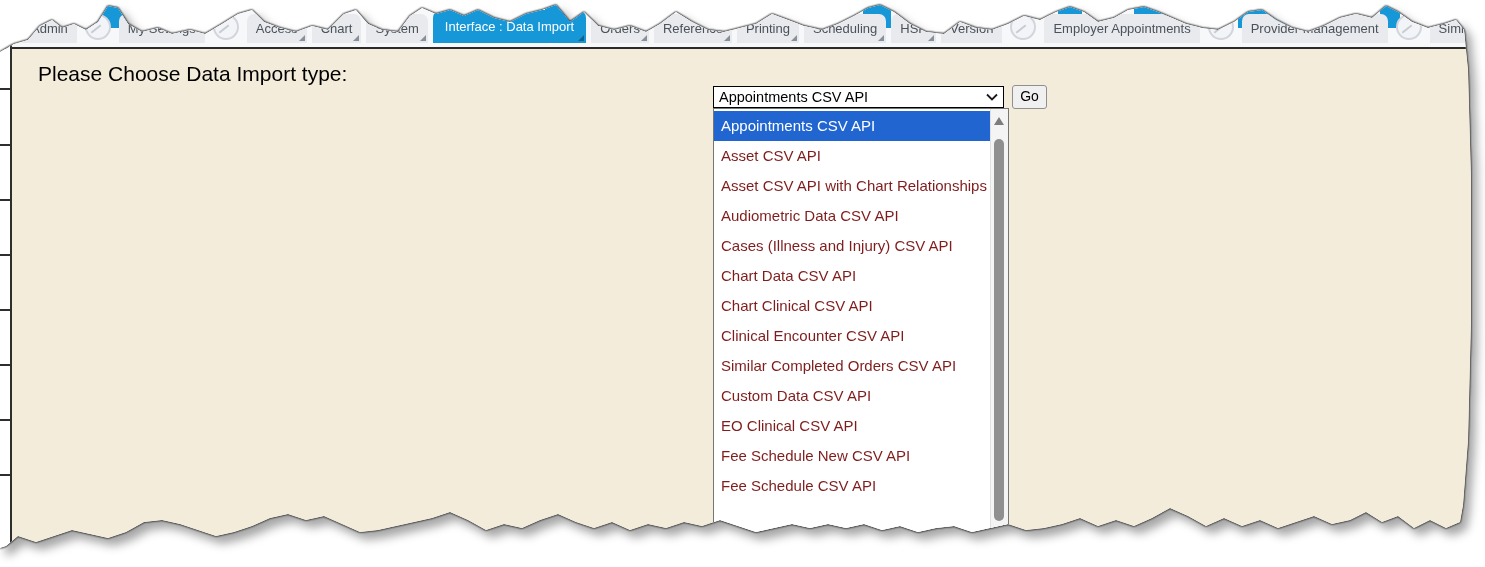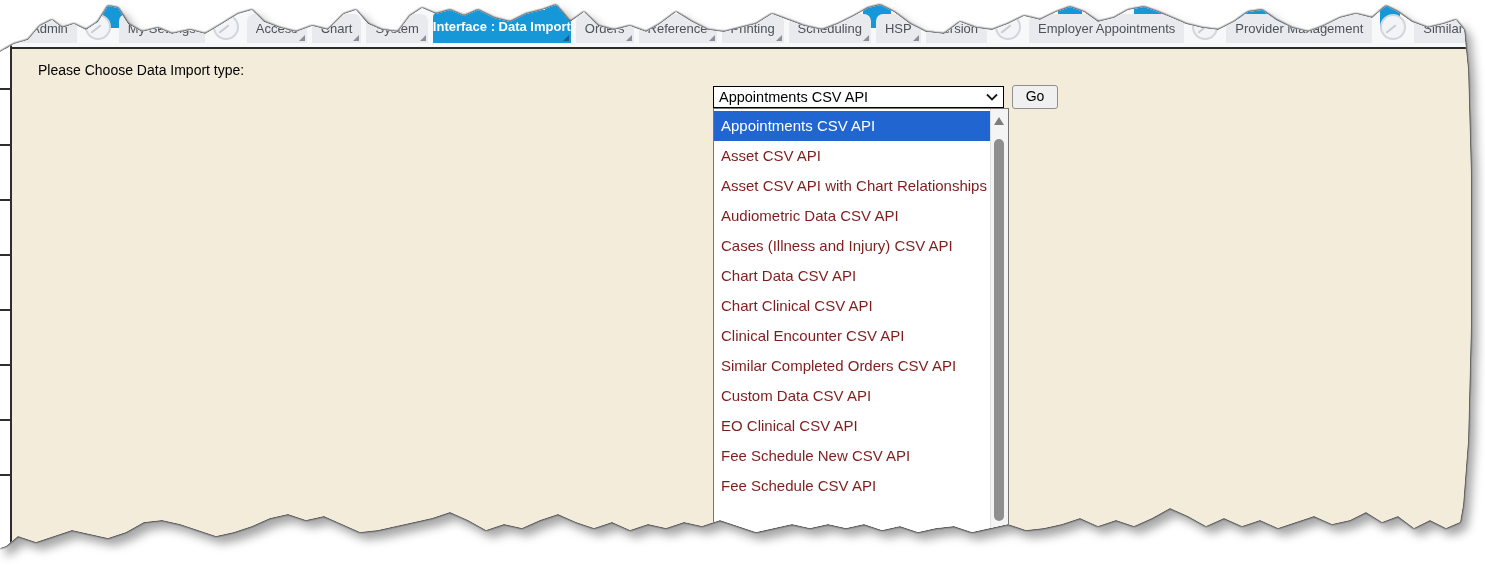--- a/index.html
+++ b/index.html
@@ -43,49 +43,49 @@
 
   
   .tabbar{position:absolute;left:0;top:0;right:0;height:47px;background:#f7f8fa;}
   .peek{position:absolute;top:0;height:28px;background:var(--active-tab-blue,#1697d8);}
   .tabs{position:absolute;left:22px;bottom:4px;right:0;height:36px;display:flex;align-items:flex-end;gap:5px;overflow:hidden;white-space:nowrap;}
   .tab{
     position:relative;height:29px;line-height:29px;padding:0 9px;flex:none;
     background:#e8eaee;border-radius:7px 7px 0 0;color:#4c525a;font-size:13px;
   }
   .tab.active{
-    background:var(--active-tab-blue,#1697d8);color:#fff;font-weight:bold;
-    height:33px;line-height:33px;border-radius:8px 8px 0 0;padding:0 0;font-size:13px;
+    background:var(--active-tab-blue,#1697d8);color:#fff;font-weight:normal;
+    height:33px;line-height:33px;border-radius:8px 8px 0 0;padding:0 12px;font-size:13px;
   }
   .corner-arrow{position:absolute;right:2px;bottom:2px;width:0;height:0;border-left:6px solid transparent;border-bottom:6px solid #8a9099;}
   .tab.active .corner-arrow{border-bottom-color:rgba(0,0,0,.35);}
   .clock-icon{
     position:relative;flex:none;width:22px;height:22px;margin:0 3px 3px;border-radius:50%;
     background:#f3f4f7;border:2px solid #d2d5db;
   }
   .clock-icon::after{content:"";position:absolute;left:3px;top:12px;width:12px;height:2px;background:#c7cbd2;transform:rotate(-38deg);}
 
   .tab-divider{position:absolute;left:0;right:0;top:47px;height:2px;background:#2b2b2b;}
 
   
   .content{position:absolute;left:12px;right:0;top:49px;bottom:0;background:var(--content-background,#f4ecda);}
   .left-edge{position:absolute;left:0;top:38px;bottom:0;width:10px;background:#fff;border-right:2px solid #2e2e2e;}
   .ruler-tick{position:absolute;left:0;width:10px;height:2px;background:#2e2e2e;}
   .right-shade{position:absolute;top:34px;bottom:22px;right:0;width:10px;background:linear-gradient(to right, rgba(0,0,0,0), rgba(0,0,0,.28));pointer-events:none;}
 
-  .prompt{position:absolute;left:38px;top:62px;font-size:14px;color:#000;}
+  .prompt{position:absolute;left:38px;top:62px;font-size:21px;color:#000;}
 
   .select-box{
     position:absolute;left:713px;top:86px;width:291px;height:22px;box-sizing:border-box;
     background:#fff;border:1px solid #000;display:flex;align-items:center;padding:0 5px;font-size:14.5px;color:#000;cursor:default;
   }
   .select-value{flex:1;overflow:hidden;}
   .chev{flex:none;display:flex;align-items:center;}
   .go-btn{
-    position:absolute;left:1012px;top:85px;width:46px;height:24px;box-sizing:border-box;
+    position:absolute;left:1012px;top:85px;width:35px;height:24px;box-sizing:border-box;
     background:#f0f0f0;border:1px solid #8f8f8f;border-radius:3px;
     font-size:14px;color:#000;text-align:center;line-height:21px;
   }
 
   .listbox{
     position:absolute;left:713px;top:108px;width:296px;height:436px;box-sizing:border-box;
     background:#fff;border:1px solid #767676;display:flex;
   }
   .options{flex:1;padding-top:2px;overflow:hidden;}
   .option{height:30px;line-height:30px;padding-left:7px;font-size:15px;color:#7f1d1d;white-space:nowrap;}

